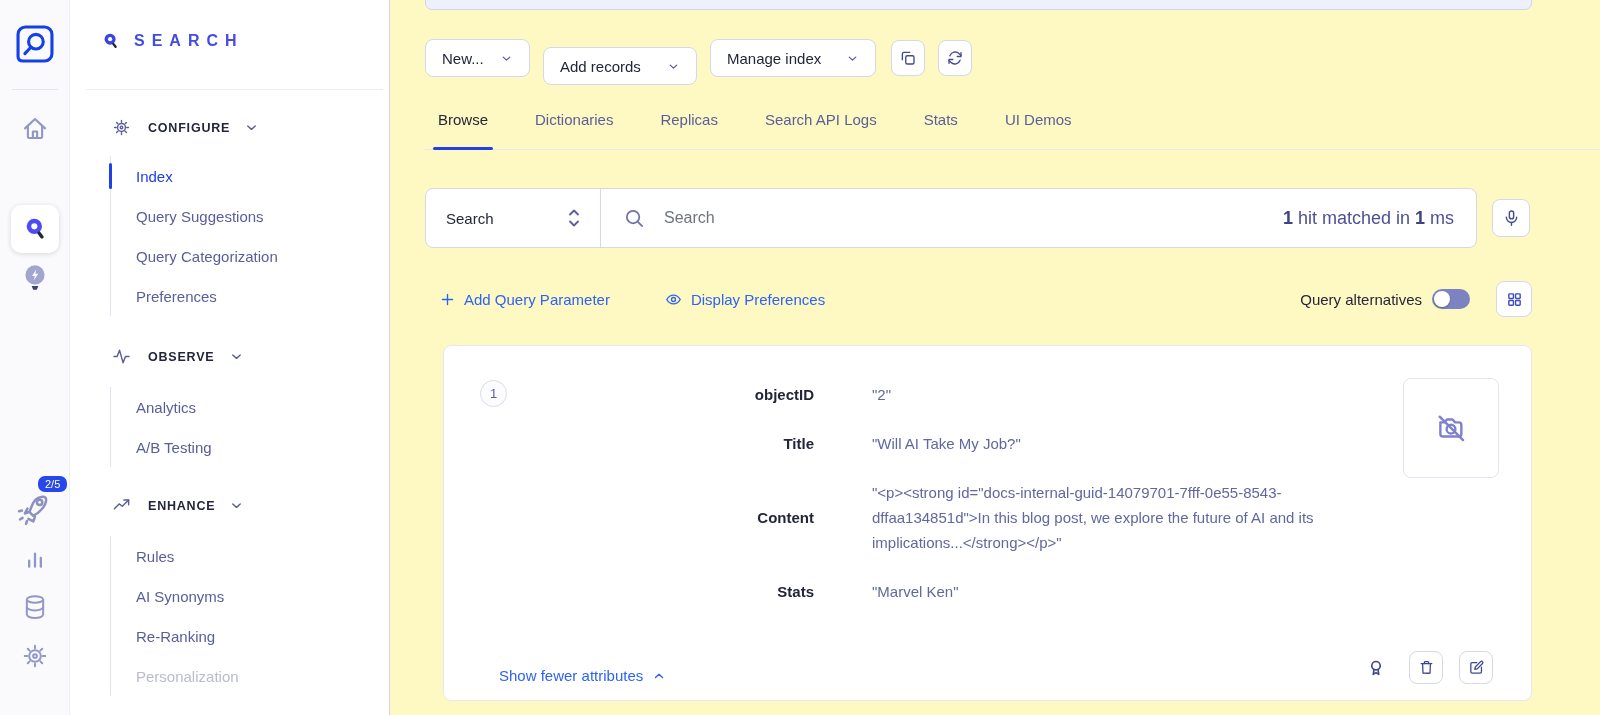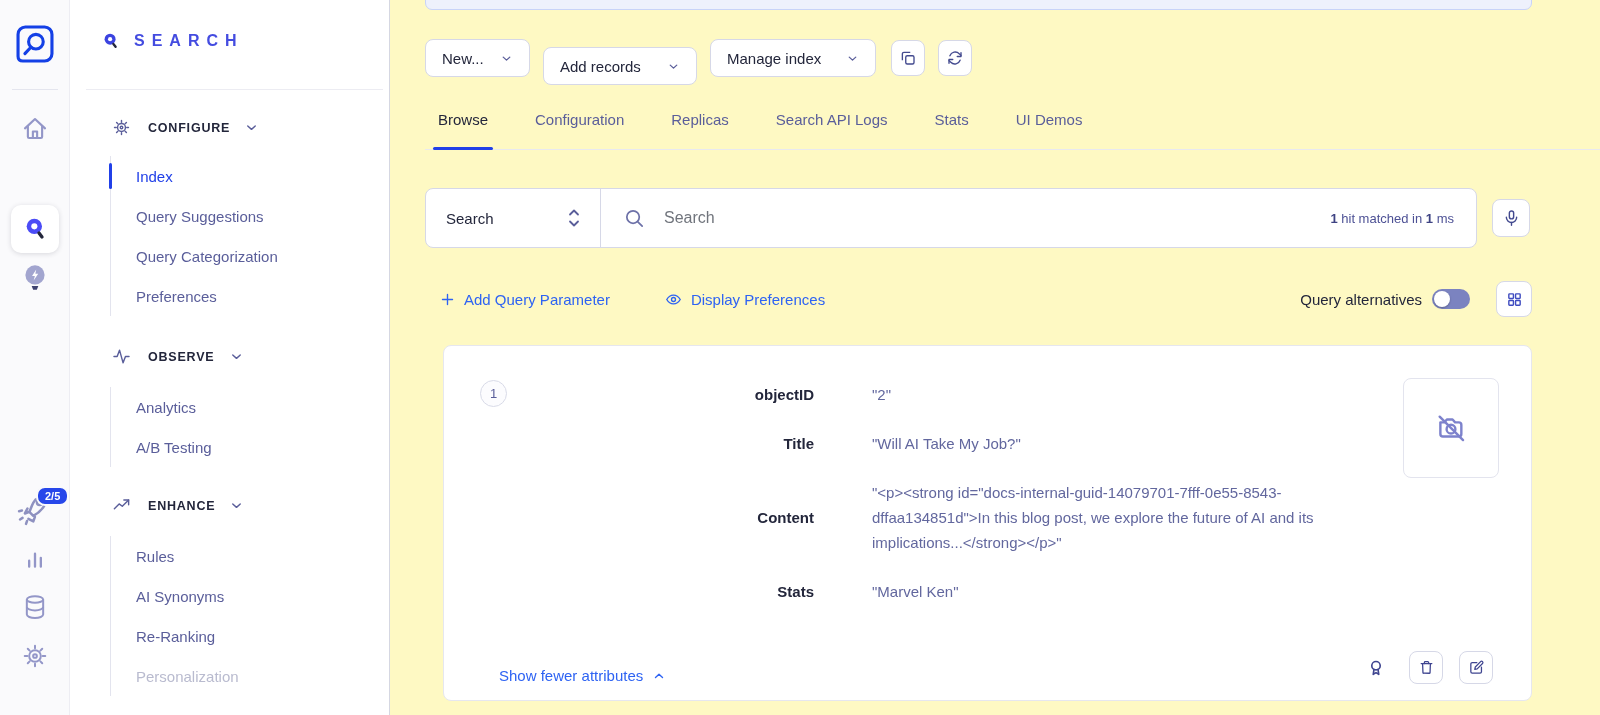--- a/index.html
+++ b/index.html
@@ -9,21 +9,21 @@
 
   
   .rail { position:absolute; left:0; top:0; width:70px; height:715px; background:#fafafc; border-right:1px solid #ededf3; }
   .rail-logo { position:absolute; left:13px; top:22px; width:44px; height:44px; cursor:pointer; }
   .rail-divider { position:absolute; left:12px; top:89px; width:46px; height:1px; background:#e4e5ee; }
   .rail-btn { position:absolute; left:0; width:70px; display:flex; justify-content:center; background:none; border:none; color:#9396c8; cursor:pointer; }
   .rail-home { top:114px; }
   .rail-card { position:absolute; left:11px; top:205px; width:48px; height:48px; background:#fff; border-radius:10px; box-shadow:0 1px 5px rgba(35,38,59,.16); display:flex; align-items:center; justify-content:center; cursor:pointer; }
   .rail-bulb { top:262px; }
   .rail-rocket { position:absolute; left:14px; top:490px; width:42px; height:42px; color:#8e91c0; cursor:pointer; }
-  .usage-badge { position:absolute; left:22px; top:-16px; background:#2747ea; color:#fff; font-size:11px; font-weight:bold; padding:2px 7px; border-radius:9px; border:2px solid #fafafc;margin-top:12px; }
+  .usage-badge { position:absolute; left:22px; top:-16px; background:#2747ea; color:#fff; font-size:11px; font-weight:normal; padding:2px 7px; border-radius:9px; border:2px solid #fafafc; }
   .rail-chart { top:545px; }
   .rail-db { top:592px; }
   .rail-gear { top:642px; }
 
   
   .sidebar { position:absolute; left:70px; top:0; width:320px; height:715px; background:#fff; border-right:1px solid #d5d7e2; }
   .product-header { position:absolute; left:30px; top:30px; display:flex; align-items:center; gap:12px; }
   .product-title { color:#444ce0; font-size:16px; font-weight:bold; letter-spacing:7px; }
   .sb-divider { position:absolute; left:16px; top:89px; width:297px; height:1px; background:#ececf2; }
   .sb-section-head { position:absolute; left:42px; display:flex; align-items:center; cursor:pointer; }
@@ -50,21 +50,21 @@
   .tab.active::after { content:""; position:absolute; left:0; right:0; bottom:-1px; height:3px; background:#2140e8; border-radius:2px; }
 
   .search-row { position:absolute; left:35px; top:188px; display:flex; }
   .search-box { width:1052px; height:60px; border:1px solid #d6d8e7; border-radius:8px; display:flex; align-items:stretch; background:#fff; }
   .search-mode { width:175px; display:flex; align-items:center; justify-content:space-between; padding:0 18px 0 20px; border-right:1px solid #d6d8e7; cursor:pointer; }
   .search-mode .mode-label { font-size:15px; color:#23263b; }
   .search-mode .sort-icon { color:#5a5e9a; }
   .search-input-wrap { flex:1; display:flex; align-items:center; padding:0 22px 0 22px; gap:18px; }
   .search-input { flex:1; border:none; outline:none; font-size:16px; color:#23263b; font-family:"Liberation Sans",sans-serif; background:transparent; }
   .search-input::placeholder { color:#70747c; }
-  .hits { font-size:13px; color:#4d5195; white-space:pre; }
+  .hits { font-size:18px; color:#4d5195; white-space:pre; }
   .hits b { font-weight:bold; color:#3e4383; }
   .mic-btn { margin-left:15px; margin-top:11px; width:38px; height:38px; border:1px solid #d6d8e7; border-radius:8px; background:#fff; color:#434a8f; display:flex; align-items:center; justify-content:center; cursor:pointer; }
 
   .controls-row { position:absolute; left:35px; top:283px; width:1107px; height:32px; display:flex; align-items:center; justify-content:space-between; }
   .ctrl-left { display:flex; align-items:center; gap:55px; padding-left:15px; }
   .link-btn { display:flex; align-items:center; gap:9px; color:#2e63f3; font-size:15px; background:none; border:none; cursor:pointer; font-family:"Liberation Sans",sans-serif; }
   .ctrl-right { display:flex; align-items:center; }
   .qa-label { font-size:15px; color:#23263b; }
   .toggle { margin-left:10px; width:38px; height:20px; border-radius:10px; background:#7b83c0; position:relative; cursor:pointer; }
   .toggle .knob { position:absolute; left:2px; top:2px; width:16px; height:16px; border-radius:50%; background:#fff; box-shadow:0 1px 2px rgba(0,0,0,.25); }
@@ -294,21 +294,21 @@
             <path d="M18.8 15a7.5 7.5 0 0 1-12.4 2.8L4 15.5"></path>
         </svg>
       </button>
     </div>
 
     <div class="tabs">
       <div class="tab active">
           <span>Browse</span>
         </div>
       <div class="tab">
-          <span>Configuration</span>
+          <span>Dictionaries</span>
         </div>
       <div class="tab">
           <span>Replicas</span>
         </div>
       <div class="tab">
           <span>Search API Logs</span>
         </div>
       <div class="tab">
           <span>Stats</span>
         </div>

